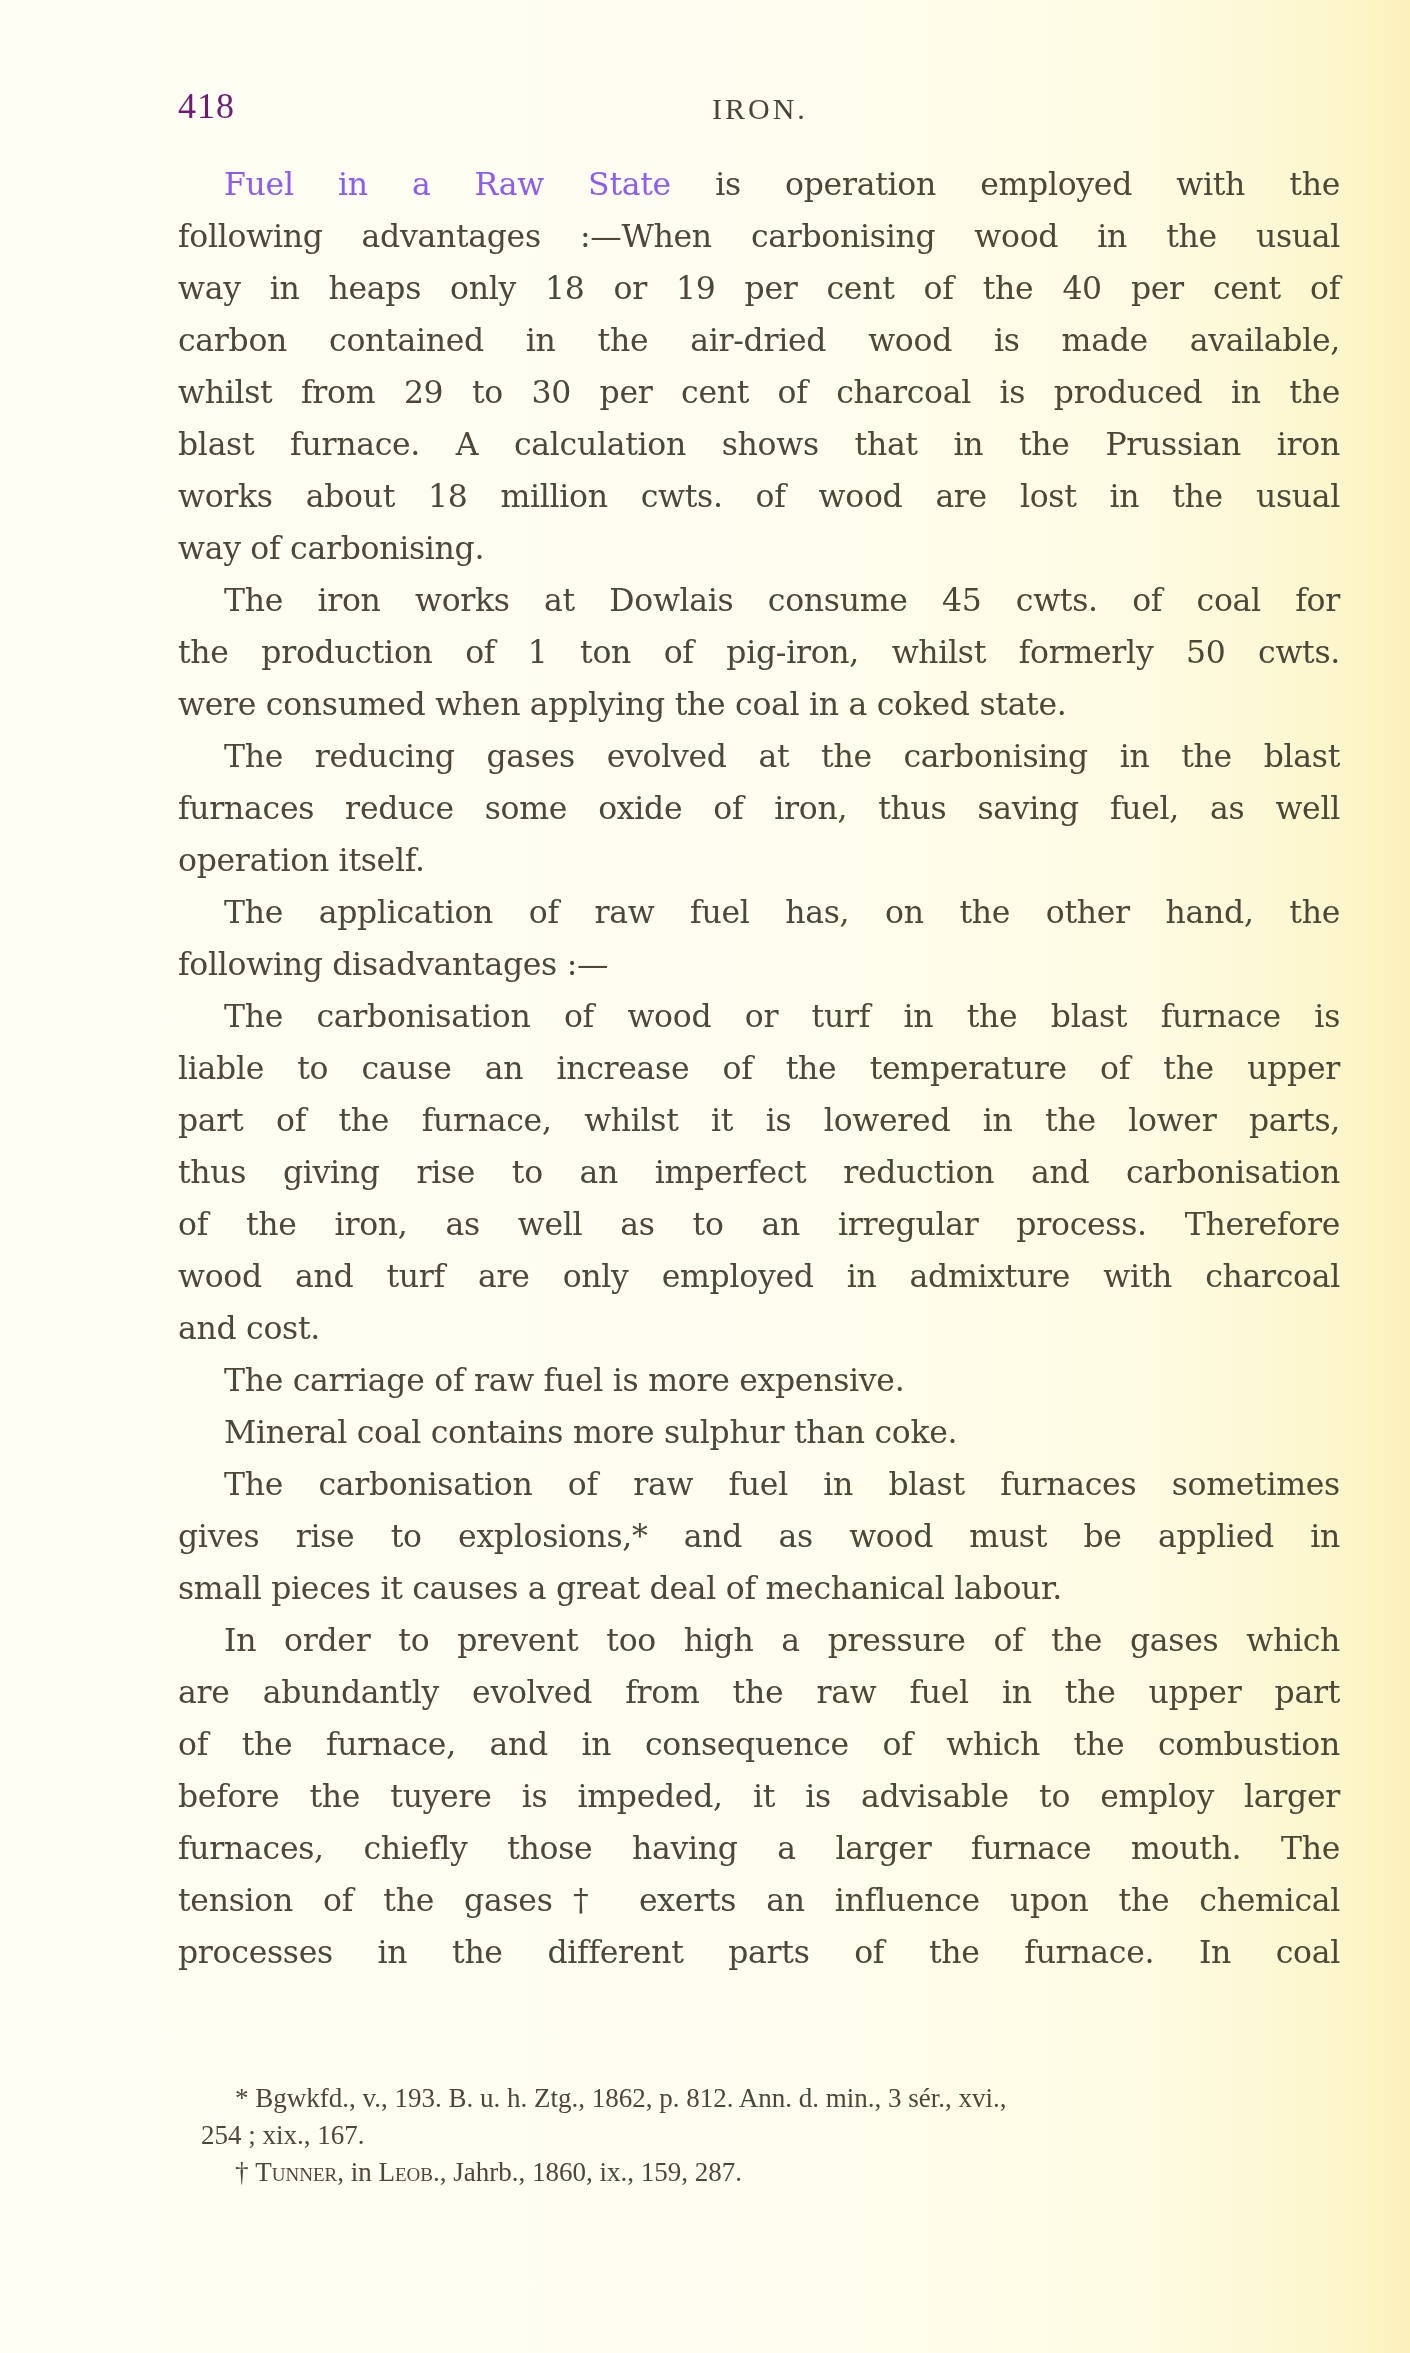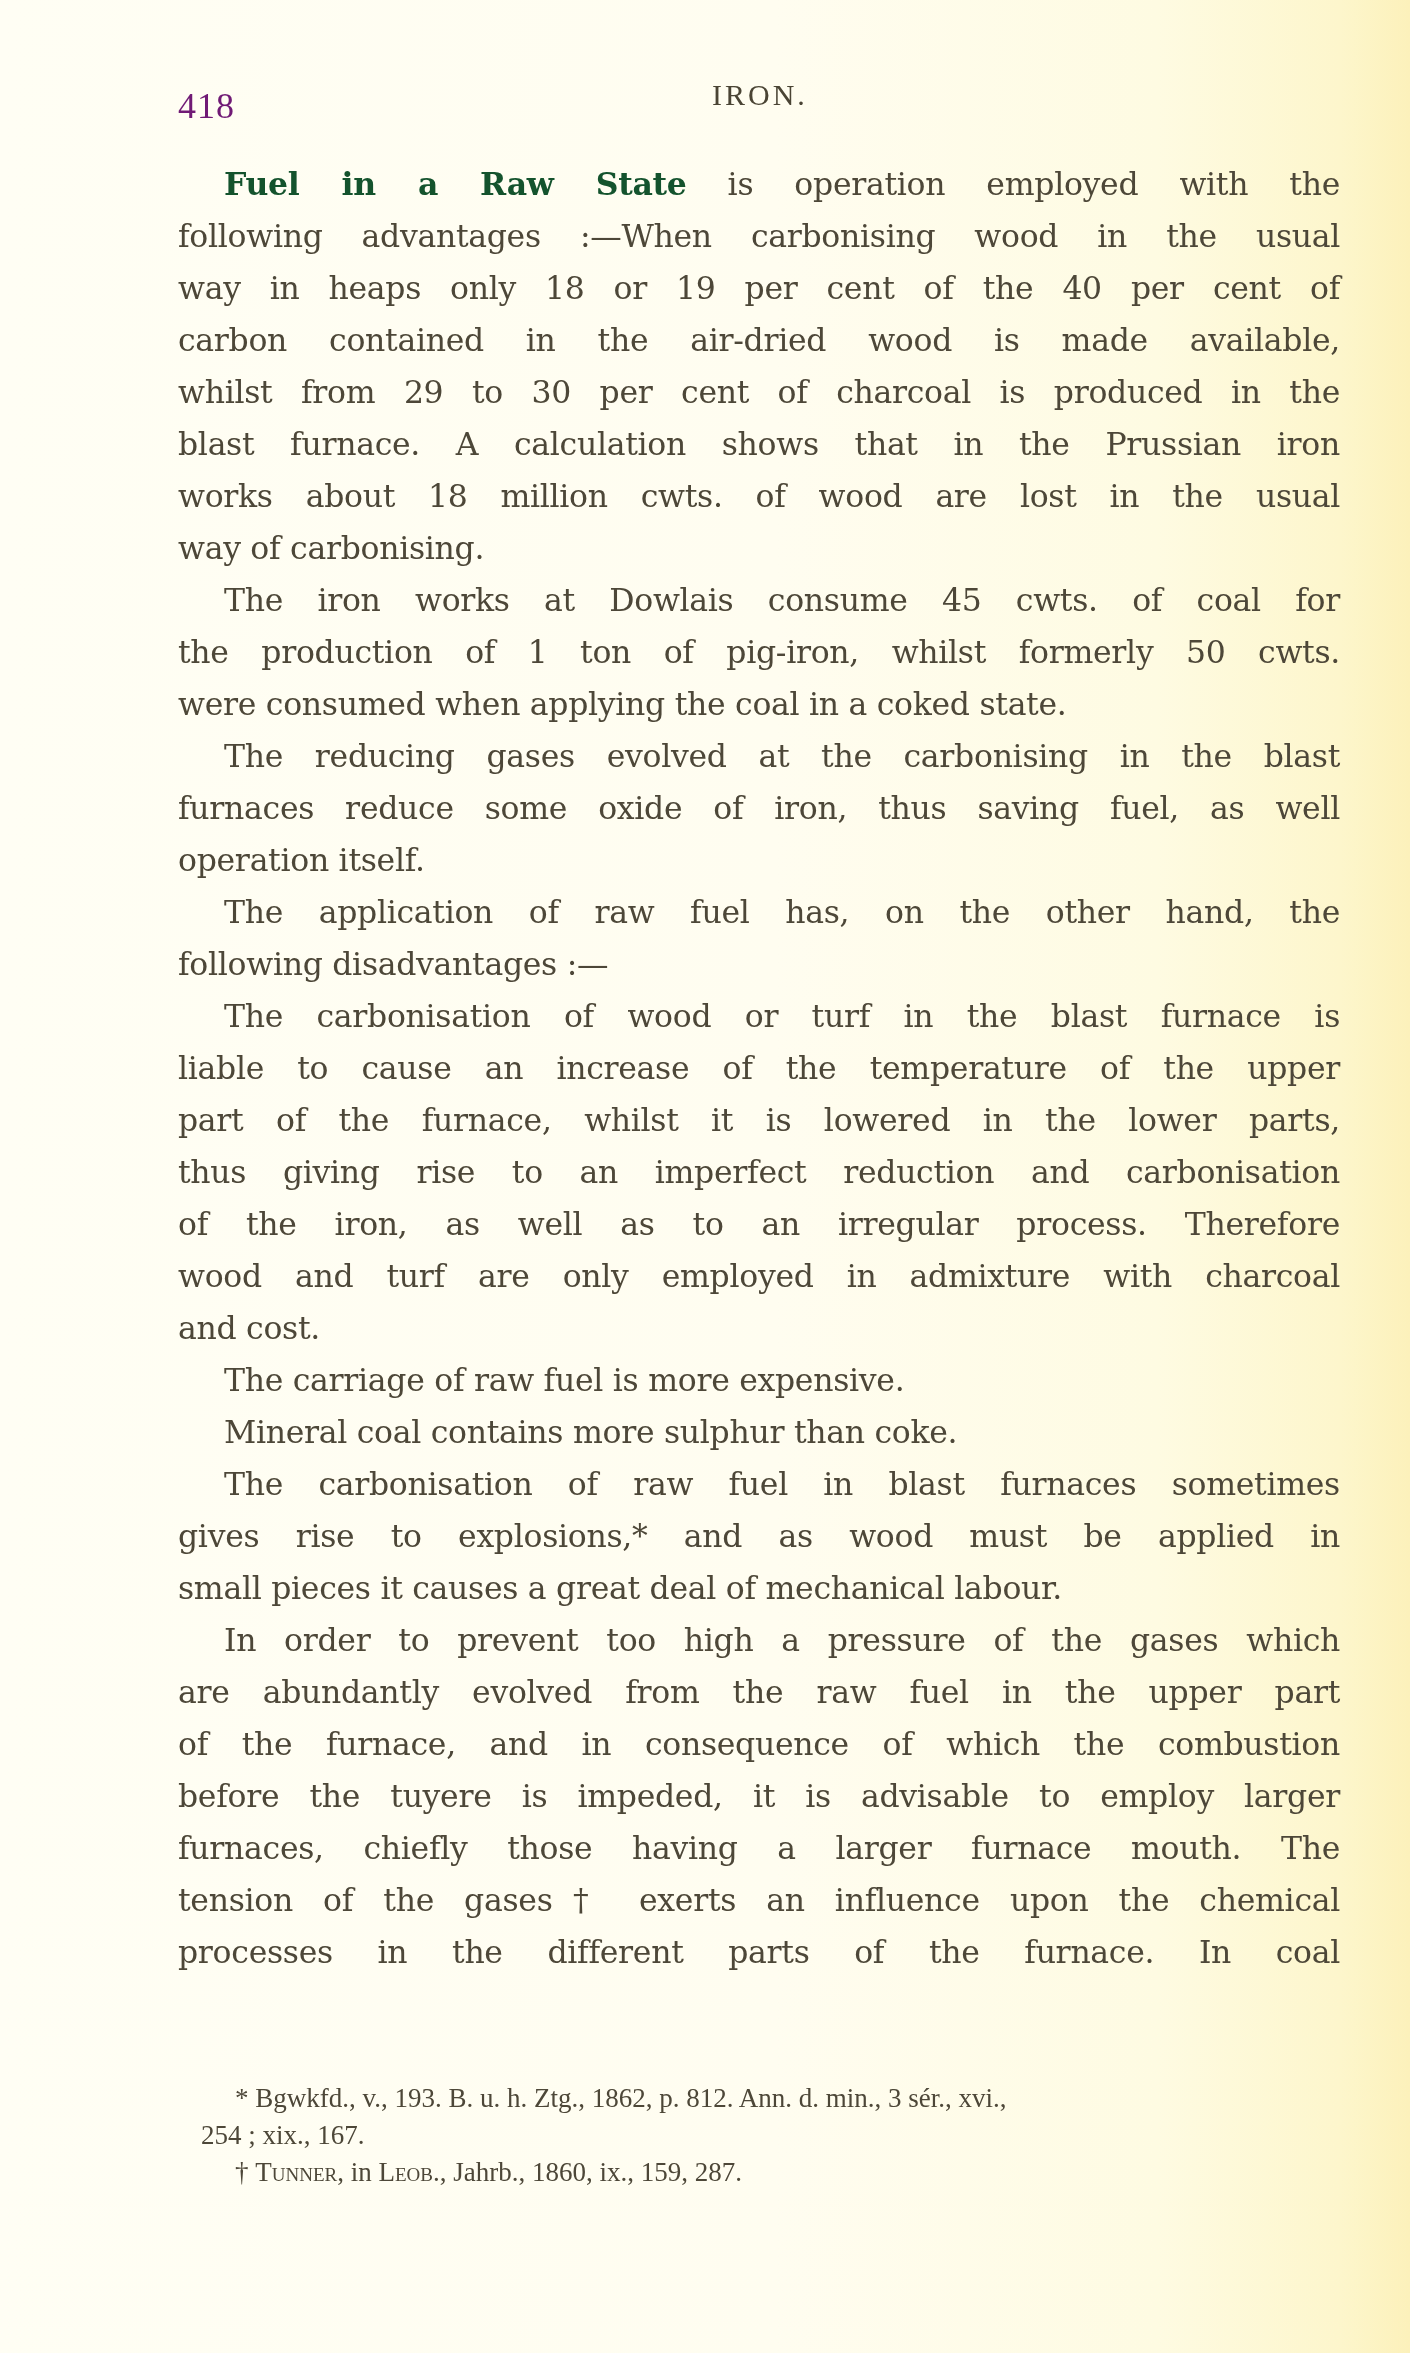--- a/index.html
+++ b/index.html
@@ -33,21 +33,21 @@
     top: 12px;
     font-family: "Liberation Serif", "DejaVu Serif", serif;
     font-size: 36px;
     line-height: 36px;
     letter-spacing: 1px;
     color: #701a75;
   }
   .running-title {
     position: absolute;
     left: 534px;
-    top: 4px;
+    top: 18px;
     font-family: "Liberation Serif", "DejaVu Serif", serif;
     font-size: 30px;
     line-height: 30px;
     letter-spacing: 3px;
     color: #4a4434;
   }
   .body-text {
     position: absolute;
     left: 178px;
     top: 158px;
@@ -64,22 +64,22 @@
     text-align-last: justify;
     letter-spacing: -0.3px;
   }
   .line.last {
     text-align-last: left;
   }
   .line.indent {
     padding-left: 46px;
   }
   .bold {
-    font-weight: bold;
-    color: #14532d;
+    font-weight: normal;
+    color: #8b5cf6;
   }
   .footnotes {
     position: absolute;
     left: 173px;
     top: 2080px;
     width: 1162px;
   }
   .fn-line {
     display: block;
     height: 37px;

